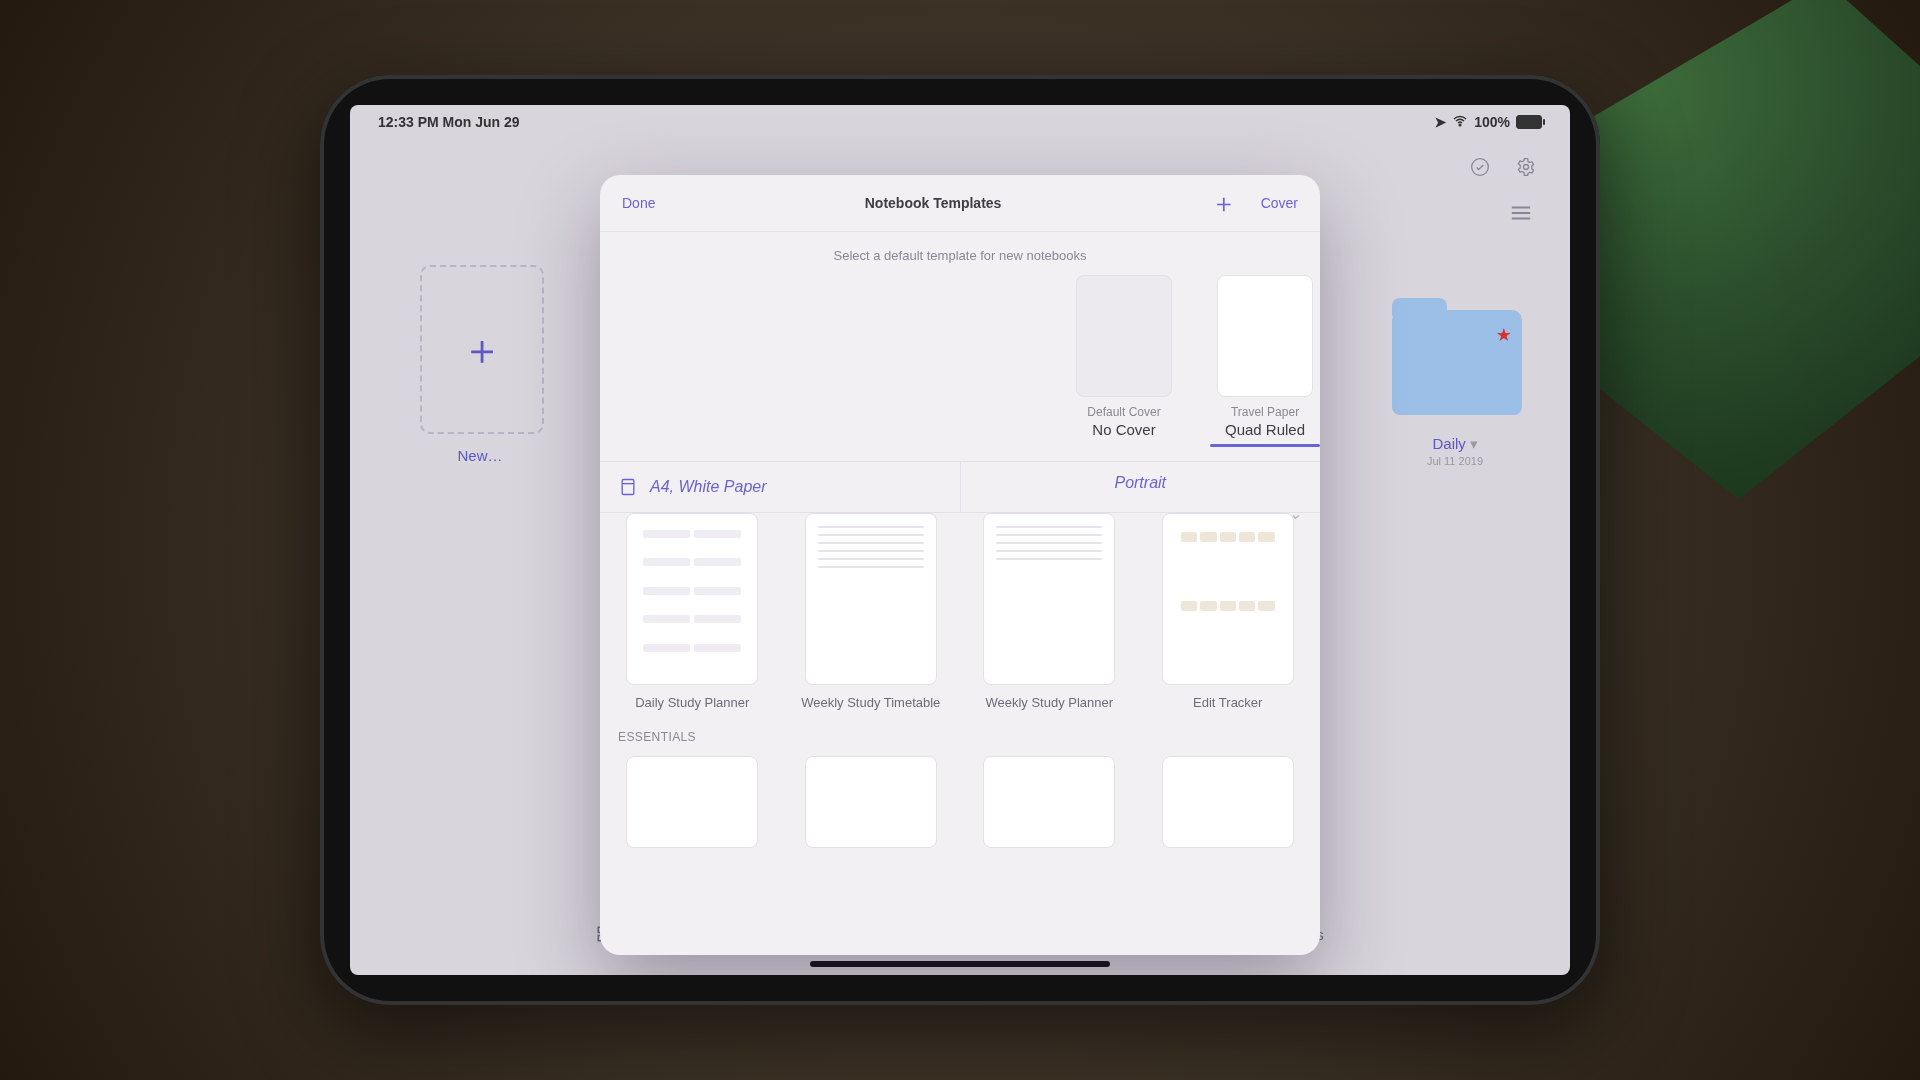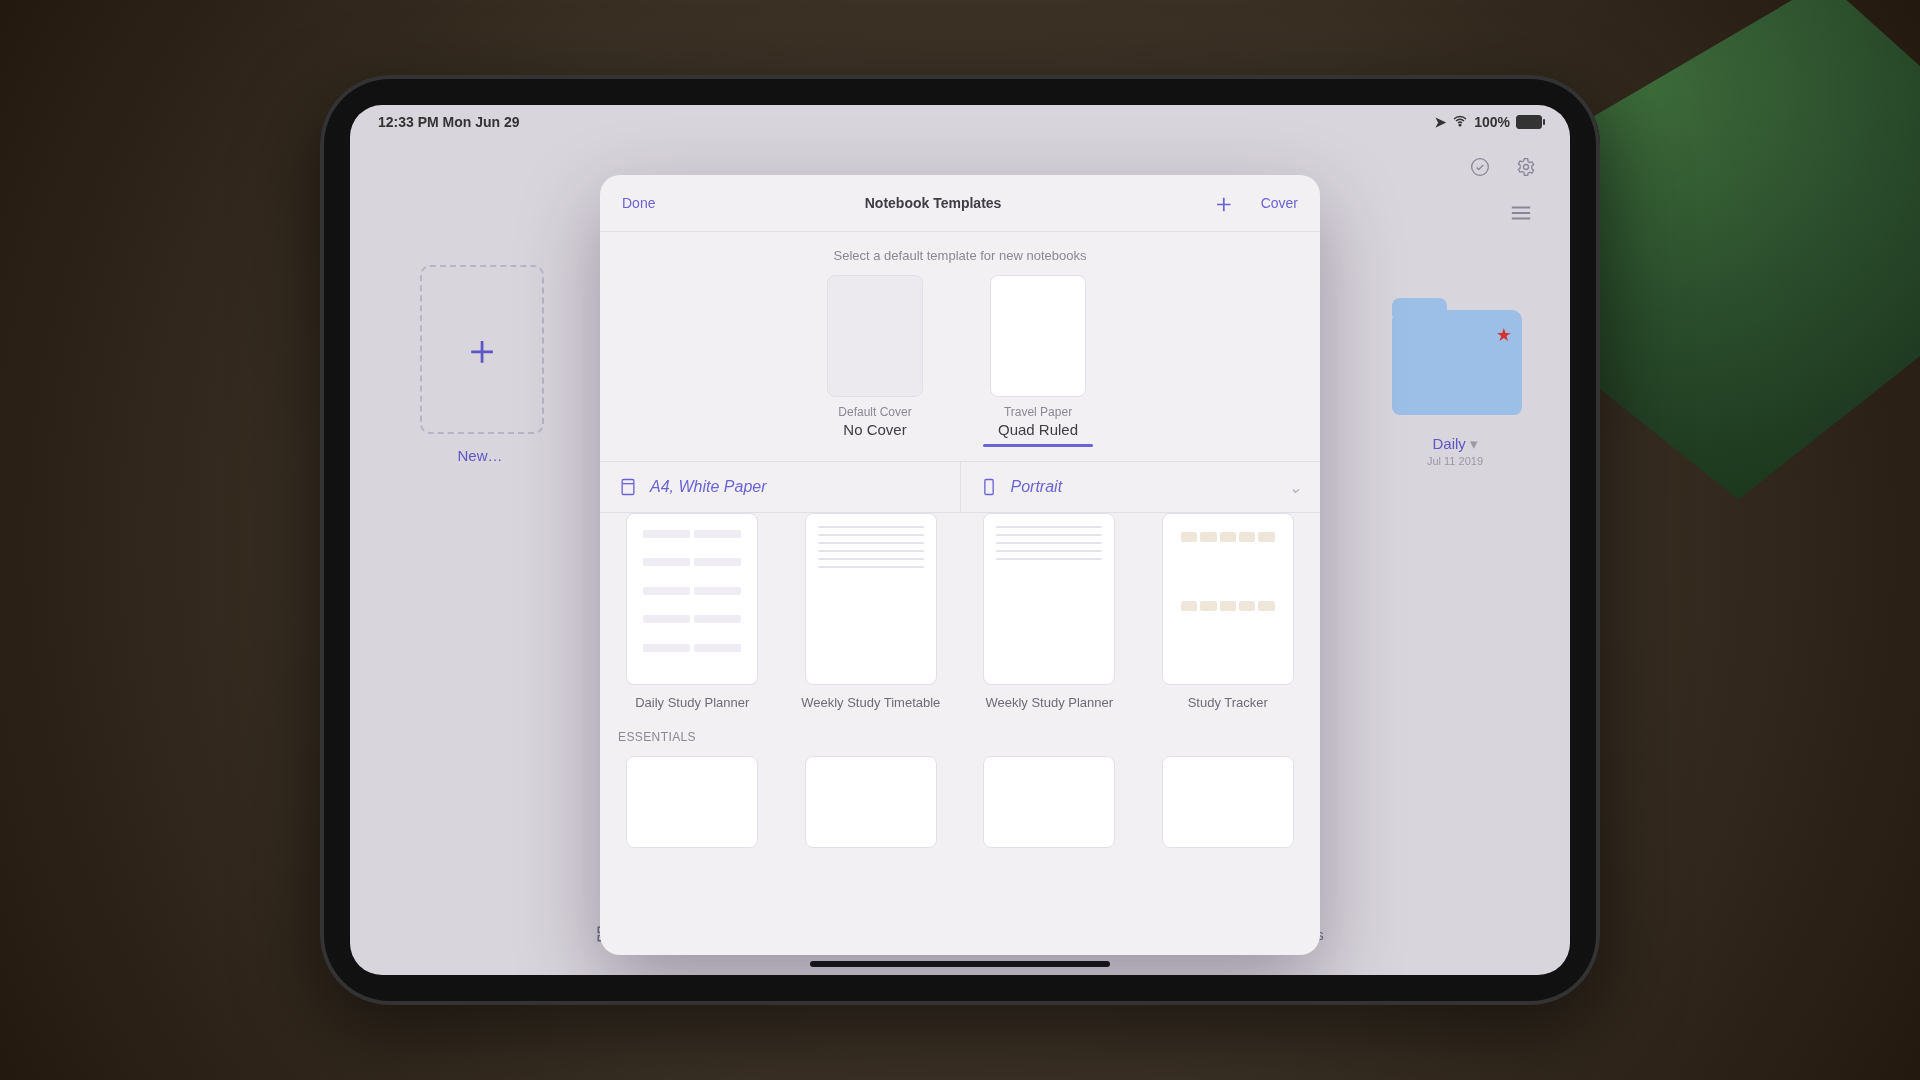--- a/index.html
+++ b/index.html
@@ -25,21 +25,21 @@
     background: #111;
     border-radius: 70px;
     box-shadow: 0 25px 80px rgba(0,0,0,.55), inset 0 0 0 4px #333;
     padding: 30px;
     box-sizing: border-box;
   }
   .screen {
     position: relative;
     width: 100%; height: 100%;
     background: #d9d5dc;
-    border-radius: 32px;
+    border-radius: 8px;
     overflow: hidden;
   }
   
   .statusbar {
     position: absolute; top: 0; left: 0; right: 0;
     height: 34px;
     display: flex; align-items: center; justify-content: space-between;
     padding: 0 28px;
     font-size: 14px; font-weight: 600; color: #333;
   }
@@ -118,41 +118,41 @@
   }
   .modal-hdr .title{font-size:14px;font-weight:600;color:#3e3c44;}
   .link{color:#6a63d4;font-size:14px;}
   .hdr-right{display:flex;align-items:center;gap:24px;}
   .hdr-right .plus{font-size:26px;color:#6a63d4;line-height:1;}
 
   .subtitle{
     text-align:center;font-size:13px;color:#8b8795;margin-top:16px;
   }
   .defaults{
-    display:flex;justify-content:center;gap:60px;margin-top:12px;
+    display:flex;justify-content:flex-end;gap:38px;margin-top:12px;
   }
   .def-box{display:flex;flex-direction:column;align-items:center;}
   .thumb{
     width:94px;height:120px;border-radius:8px;background:#fff;
     border:1px solid #e3dfe7;
   }
   .thumb.cover{background:#ece9ef;}
   .def-label-top{font-size:12px;color:#8b8795;margin-top:8px;}
   .def-label-bottom{font-size:15px;color:#3e3c44;margin-top:2px;}
   .selected-underline{width:110px;height:3px;background:#6a63d4;border-radius:2px;margin-top:6px;}
 
   .toolbar{
     margin-top:14px;height:50px;border-top:1px solid #e3dfe7;border-bottom:1px solid #e3dfe7;
     display:flex;
   }
   .toolbar .half{
     flex:1;display:flex;align-items:center;gap:12px;padding:0 18px;
     color:#6a63d4;font-size:16px;font-style:italic;
   }
-  .toolbar .half + .half{border-left:1px solid #e3dfe7;}
+  .toolbar .half + .half{border-left:1px solid #e3dfe7;flex-direction:column;}
   .chev{margin-left:auto;color:#b8b4c2;}
   .toolbar svg{width:20px;height:20px;color:#6a63d4;}
 
   .sect-title{
     font-size:12px;color:#8b8795;letter-spacing:.4px;
     margin:20px 0 12px 18px;
   }
   .tmpl-row{display:flex;gap:30px;padding:0 18px;}
   .tmpl{display:flex;flex-direction:column;align-items:center;width:150px;}
   .tmpl .th{width:130px;height:170px;background:#fff;border-radius:8px;
@@ -366,21 +366,21 @@
                 <span></span>
                 <span></span>
                 <span></span>
                 <span></span>
                 <span></span>
                 <span></span>
                 <span></span>
                 <span></span>
               </div>
             </div>
-          <div class="lbl">Study Tracker</div>
+          <div class="lbl">Edit Tracker</div>
         </div>
       </div>
 
       <div class="sect-title">ESSENTIALS</div>
       <div class="tmpl-row essentials-row">
         <div class="tmpl">
             <div class="th"></div>
           </div>
         <div class="tmpl">
             <div class="th"></div>

